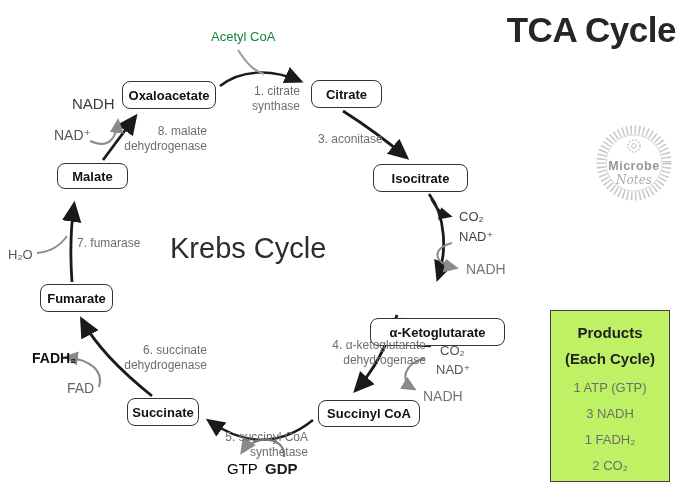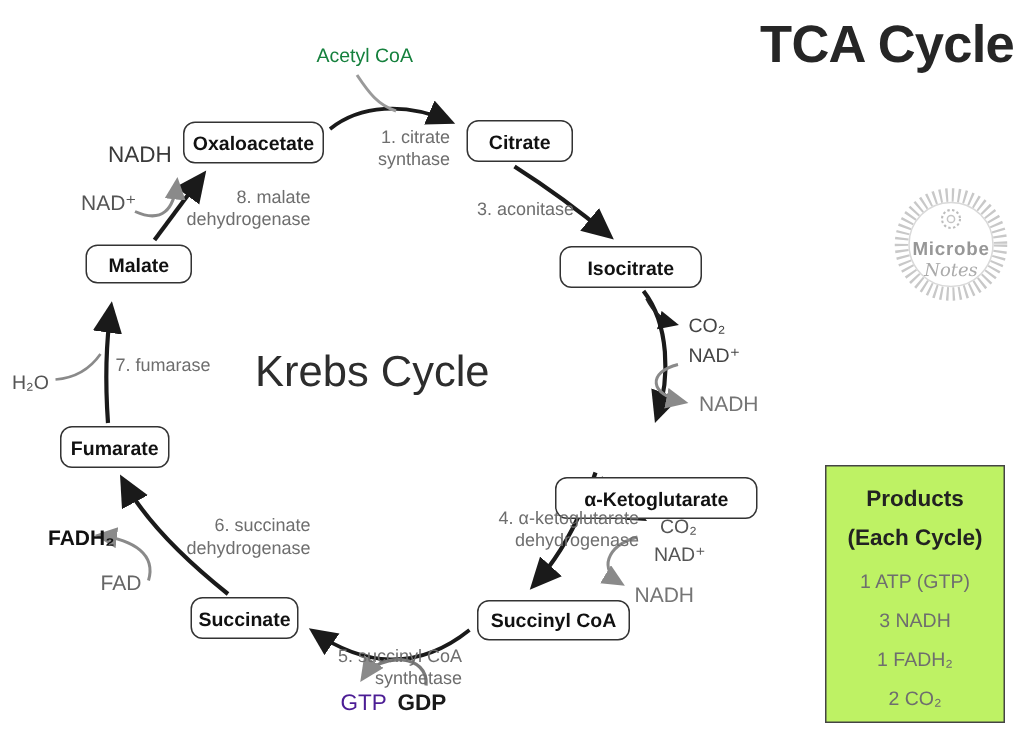--- a/index.html
+++ b/index.html
@@ -87,21 +87,21 @@
   <div class="abs enzyme" style="left:112px;top:343px;width:95px;">6. succinate dehydrogenase</div>
   <div class="abs enzyme" style="left:77px;top:236px;width:70px;text-align:left;">7. fumarase</div>
   <div class="abs enzyme" style="left:112px;top:124px;width:95px;">8. malate dehydrogenase</div>
 
   <div class="abs cof" style="left:211px;top:29px;color:#15803d;">Acetyl CoA</div>
   <div class="abs cof" style="left:72px;top:95px;font-size:15px;font-weight:500;color:#3a3a3a;">NADH</div>
   <div class="abs cof" style="left:54px;top:127px;font-size:14px;">NAD⁺</div>
   <div class="abs cof" style="left:8px;top:247px;">H₂O</div>
   <div class="abs cof" style="left:32px;top:350px;font-size:14px;font-weight:700;color:#111;">FADH₂</div>
   <div class="abs cof" style="left:67px;top:380px;font-size:14px;color:#666;">FAD</div>
-  <div class="abs cof" style="left:227px;top:460px;font-size:15px;font-weight:500;color:#4c1d95;">GTP</div>
+  <div class="abs cof" style="left:227px;top:460px;font-size:15px;font-weight:500;color:#000000;">GTP</div>
   <div class="abs cof" style="left:265px;top:460px;font-size:15px;font-weight:700;color:#1a1a1a;">GDP</div>
   <div class="abs cof" style="left:459px;top:209px;color:#444;font-weight:500;">CO₂</div>
   <div class="abs cof" style="left:459px;top:229px;color:#444;">NAD⁺</div>
   <div class="abs cof" style="left:466px;top:261px;font-size:14px;font-weight:500;color:#757575;">NADH</div>
   <div class="abs cof" style="left:440px;top:343px;font-weight:500;">CO₂</div>
   <div class="abs cof" style="left:436px;top:362px;">NAD⁺</div>
   <div class="abs cof" style="left:423px;top:388px;font-size:14px;font-weight:500;color:#757575;">NADH</div>
 
   <div class="abs prod-panel">
     <div class="prod-title">Products</div>

